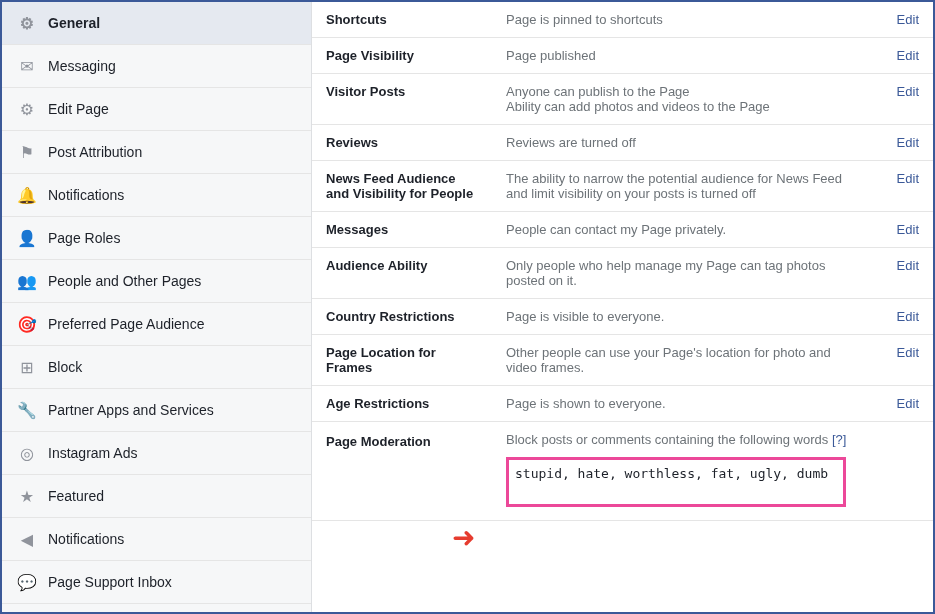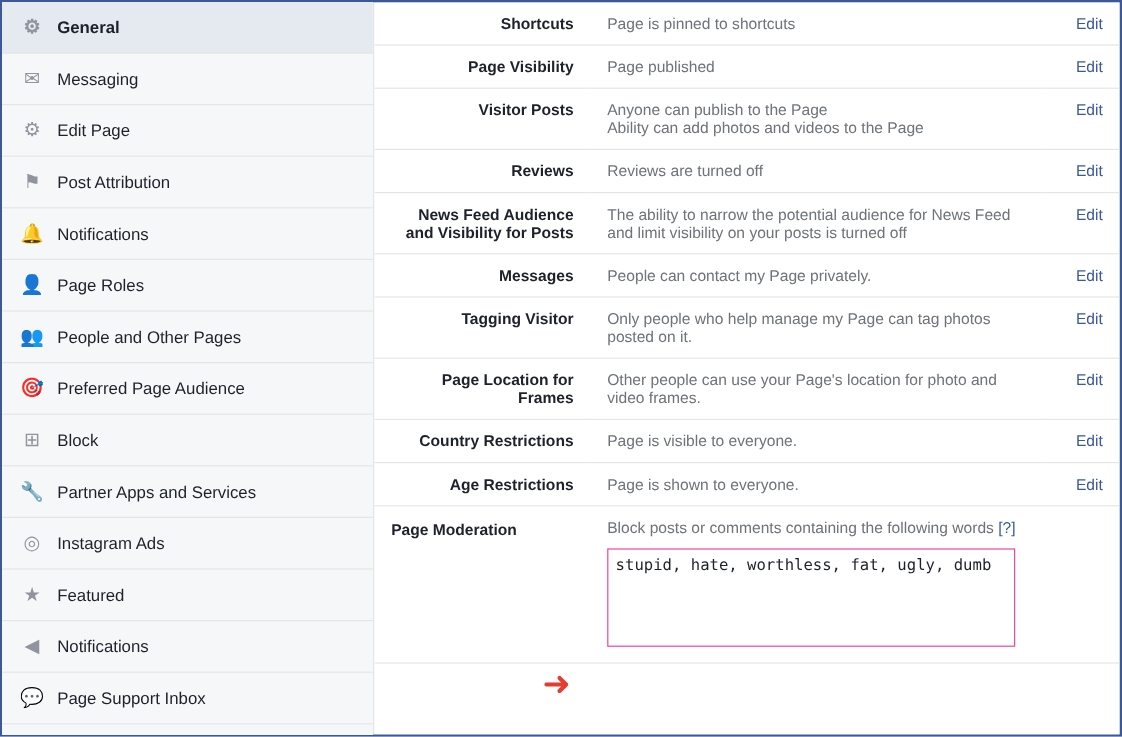--- a/index.html
+++ b/index.html
@@ -11,29 +11,29 @@
     .sidebar-item { display: flex; align-items: center; padding: 10px 14px; cursor: pointer; border-bottom: 1px solid #e5e5e5; color: #1d2129; font-size: 14px; }
     .sidebar-item.active { font-weight: bold; background: #e5e9f0; }
     .sidebar-icon { width: 22px; height: 22px; margin-right: 10px; display: flex; align-items: center; justify-content: center; color: #90949c; font-size: 16px; flex-shrink: 0; }
     .sidebar-label { font-size: 14px; }
 
     
     .main-content { flex: 1; overflow-y: auto; background: #fff; }
     .settings-table { width: 100%; border-collapse: collapse; }
     .settings-table tr { border-bottom: 1px solid #e5e5e5; }
     .settings-table td { padding: 10px 14px; vertical-align: top; }
-    .col-label { width: 180px; font-weight: bold; font-size: 13px; color: #1d2129; padding-top: 12px; text-align: right; }
+    .col-label { width: 180px; font-weight: bold; font-size: 13px; color: #1d2129; padding-top: 12px; }
     .col-value { color: #6d7378; font-size: 13px; padding-top: 12px; }
     .col-edit { width: 60px; text-align: right; padding-top: 12px; }
     .edit-link { color: #3b5998; font-size: 13px; cursor: pointer; text-decoration: none; text-align: right; }
     
     
     .moderation-label { font-weight: bold; font-size: 13px; color: #1d2129; }
     .moderation-help { color: #3b5998; cursor: pointer; }
-    .moderation-textarea { width: 340px; height: 82px; border: 1px solid #ec4899; padding: 6px; font-size: 13px; margin-top: 6px; resize: none; color: #1d2129; }
+    .moderation-textarea { width: 340px; height: 50px; border: 3px solid #ec4899; padding: 6px; font-size: 13px; margin-top: 6px; resize: none; color: #1d2129; }
 
     
     .arrow-container { display: flex; align-items: center; padding-left: 140px; padding-bottom: 4px; }
     .arrow-icon { color: #e63c2f; font-size: 28px; }
   </style>
 </head>
 <body>
 
 <div class="app-container">
 
@@ -118,42 +118,42 @@
               <div>Ability can add photos and videos to the Page</div>
             </td>
             <td class="col-edit"><a class="edit-link">Edit</a></td>
           </tr>
           <tr>
             <td class="col-label">Reviews</td>
             <td class="col-value">Reviews are turned off</td>
             <td class="col-edit"><a class="edit-link">Edit</a></td>
           </tr>
           <tr>
-            <td class="col-label">News Feed Audience and Visibility for Posts</td>
+            <td class="col-label">News Feed Audience and Visibility for People</td>
             <td class="col-value">The ability to narrow the potential audience for News Feed and limit visibility on your posts is turned off</td>
             <td class="col-edit"><a class="edit-link">Edit</a></td>
           </tr>
           <tr>
             <td class="col-label">Messages</td>
             <td class="col-value">People can contact my Page privately.</td>
             <td class="col-edit"><a class="edit-link">Edit</a></td>
           </tr>
           <tr>
-            <td class="col-label">Tagging Visitor</td>
+            <td class="col-label">Audience Ability</td>
             <td class="col-value">Only people who help manage my Page can tag photos posted on it.</td>
+            <td class="col-edit"><a class="edit-link">Edit</a></td>
+          </tr>
+          <tr>
+            <td class="col-label">Country Restrictions</td>
+            <td class="col-value">Page is visible to everyone.</td>
             <td class="col-edit"><a class="edit-link">Edit</a></td>
           </tr>
           <tr>
             <td class="col-label">Page Location for Frames</td>
             <td class="col-value">Other people can use your Page's location for photo and video frames.</td>
-            <td class="col-edit"><a class="edit-link">Edit</a></td>
-          </tr>
-          <tr>
-            <td class="col-label">Country Restrictions</td>
-            <td class="col-value">Page is visible to everyone.</td>
             <td class="col-edit"><a class="edit-link">Edit</a></td>
           </tr>
           <tr>
             <td class="col-label">Age Restrictions</td>
             <td class="col-value">Page is shown to everyone.</td>
             <td class="col-edit"><a class="edit-link">Edit</a></td>
           </tr>
         </tbody>
     </table>
 

